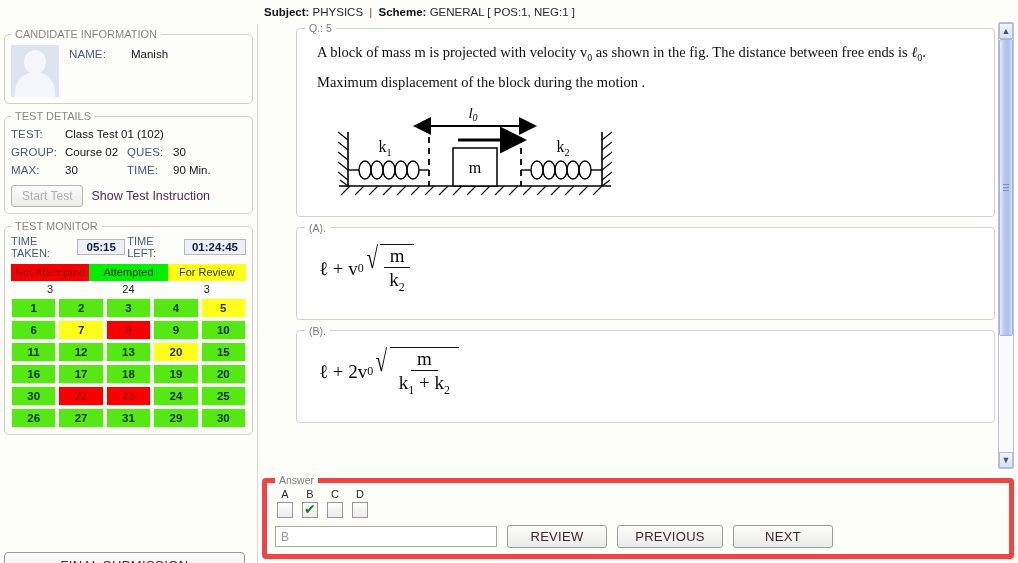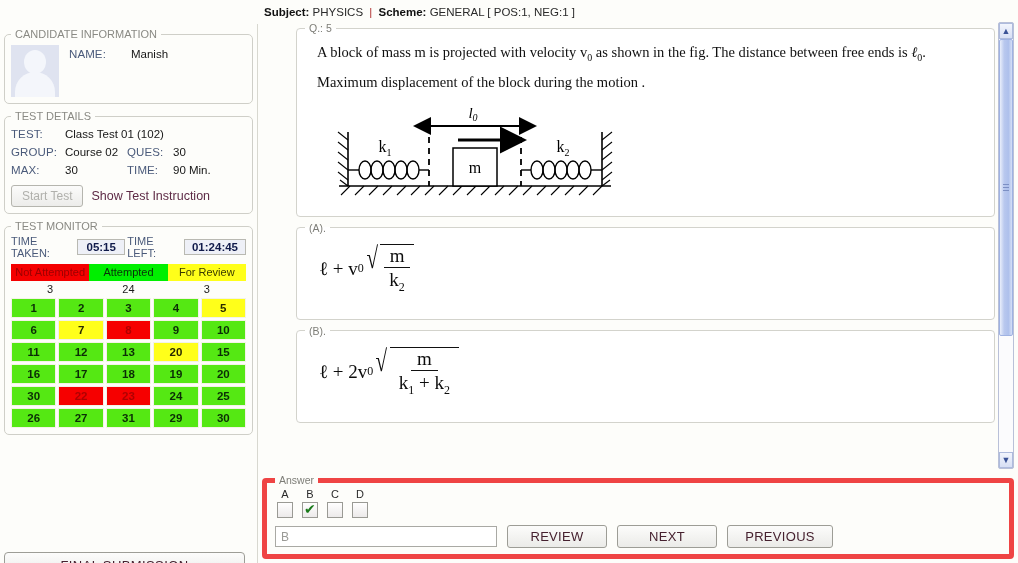--- a/index.html
+++ b/index.html
@@ -593,18 +593,18 @@
       </div>
       <div class="ch-row" id="checkrow">
           <div class="cbox"></div>
           <div class="cbox checked"></div>
           <div class="cbox"></div>
           <div class="cbox"></div>
         </div>
       <div class="ans-row">
         <input class="ans-input" type="text" readonly="" value="B" style="">
         <button class="nav-btn">REVIEW</button>
+        <button class="nav-btn wide">PREVIOUS</button>
         <button class="nav-btn">NEXT</button>
-        <button class="nav-btn wide">PREVIOUS</button>
       </div>
     </fieldset>
   </div>
 </div>
 
 </body></html>

